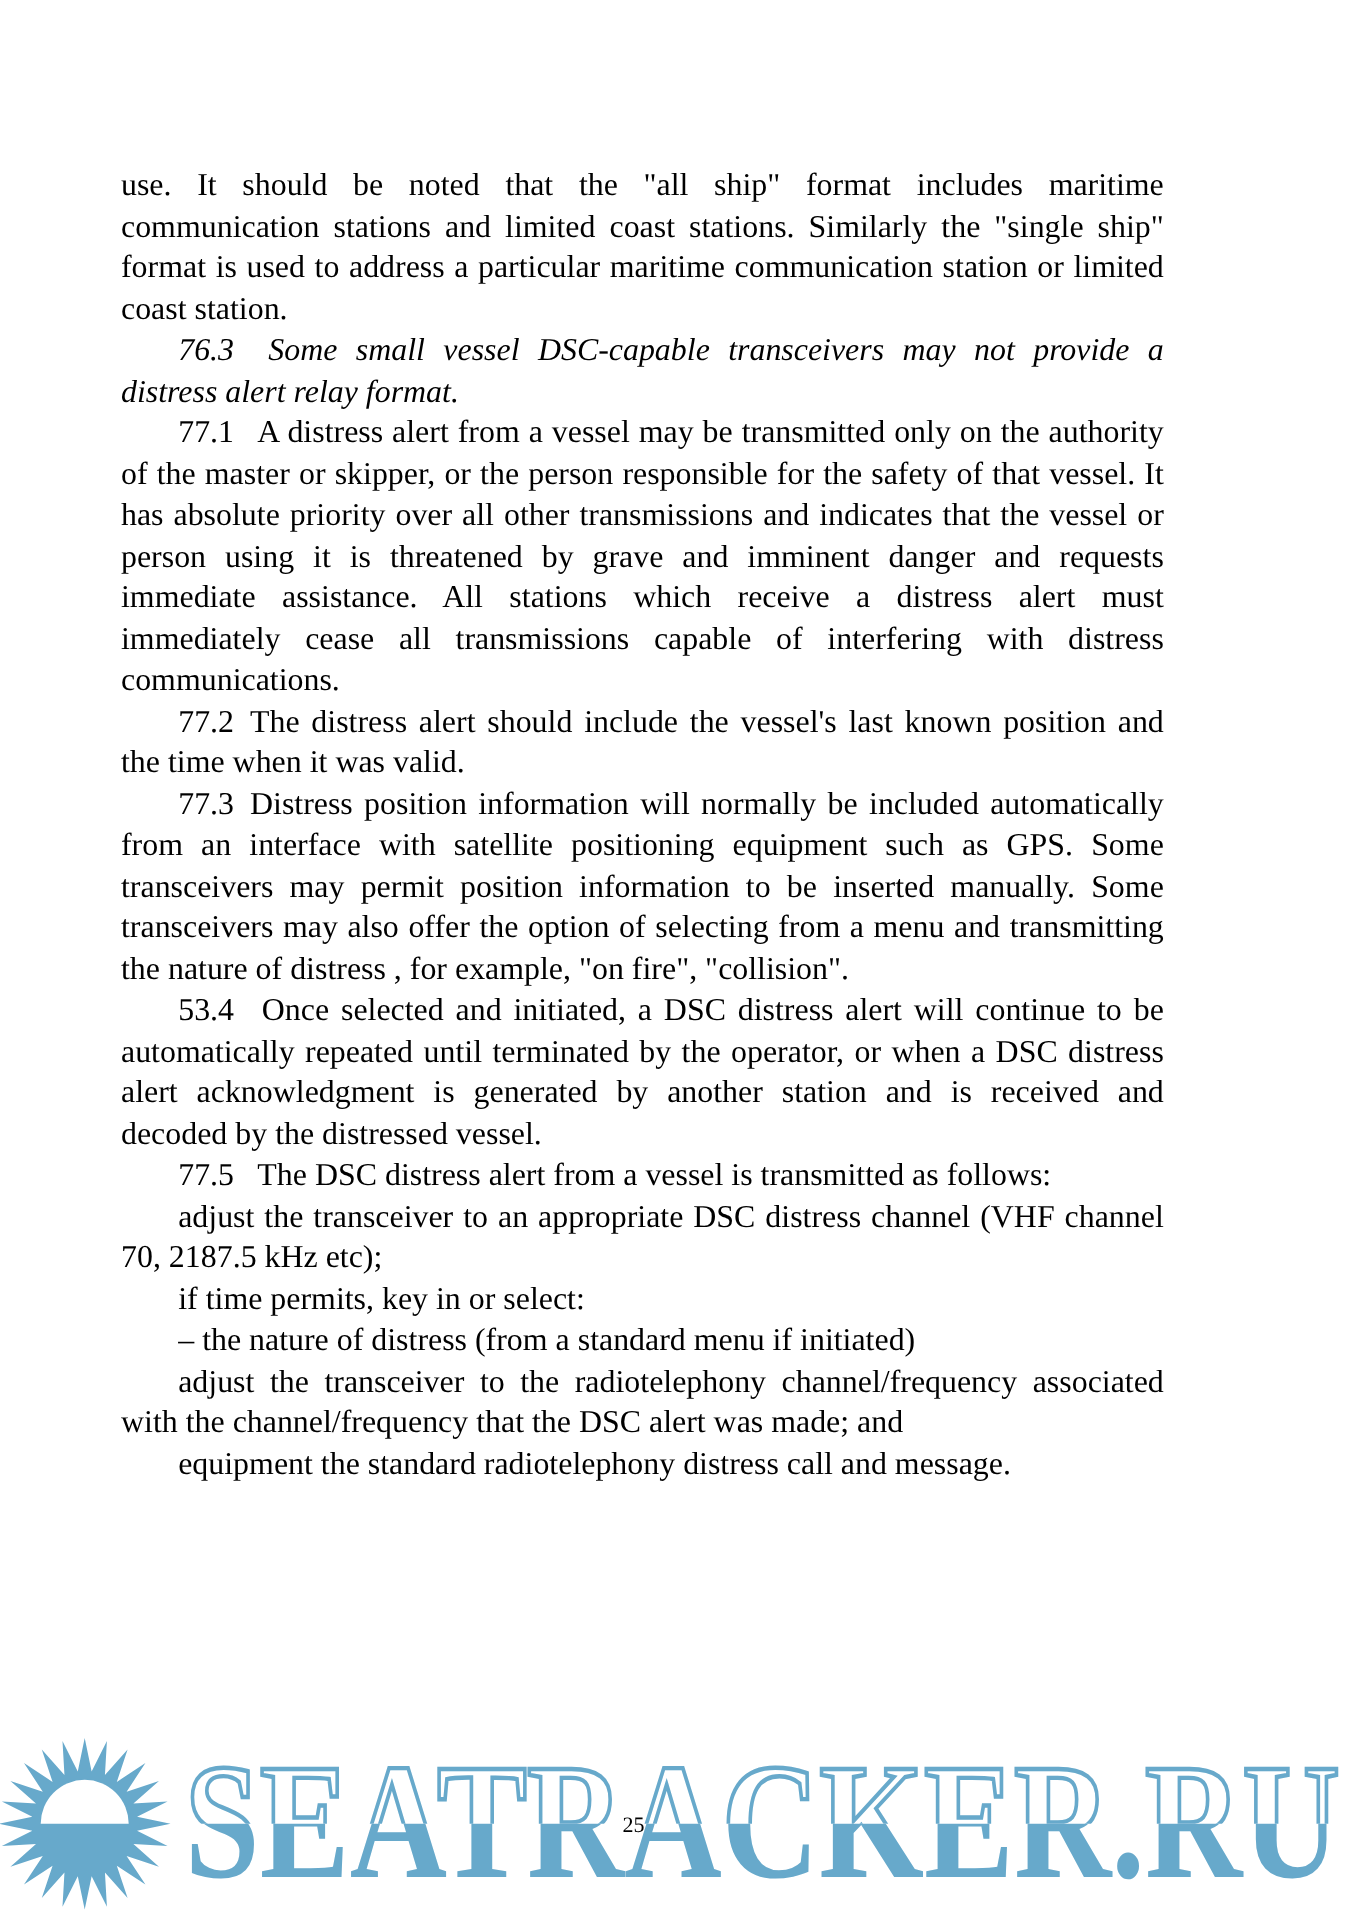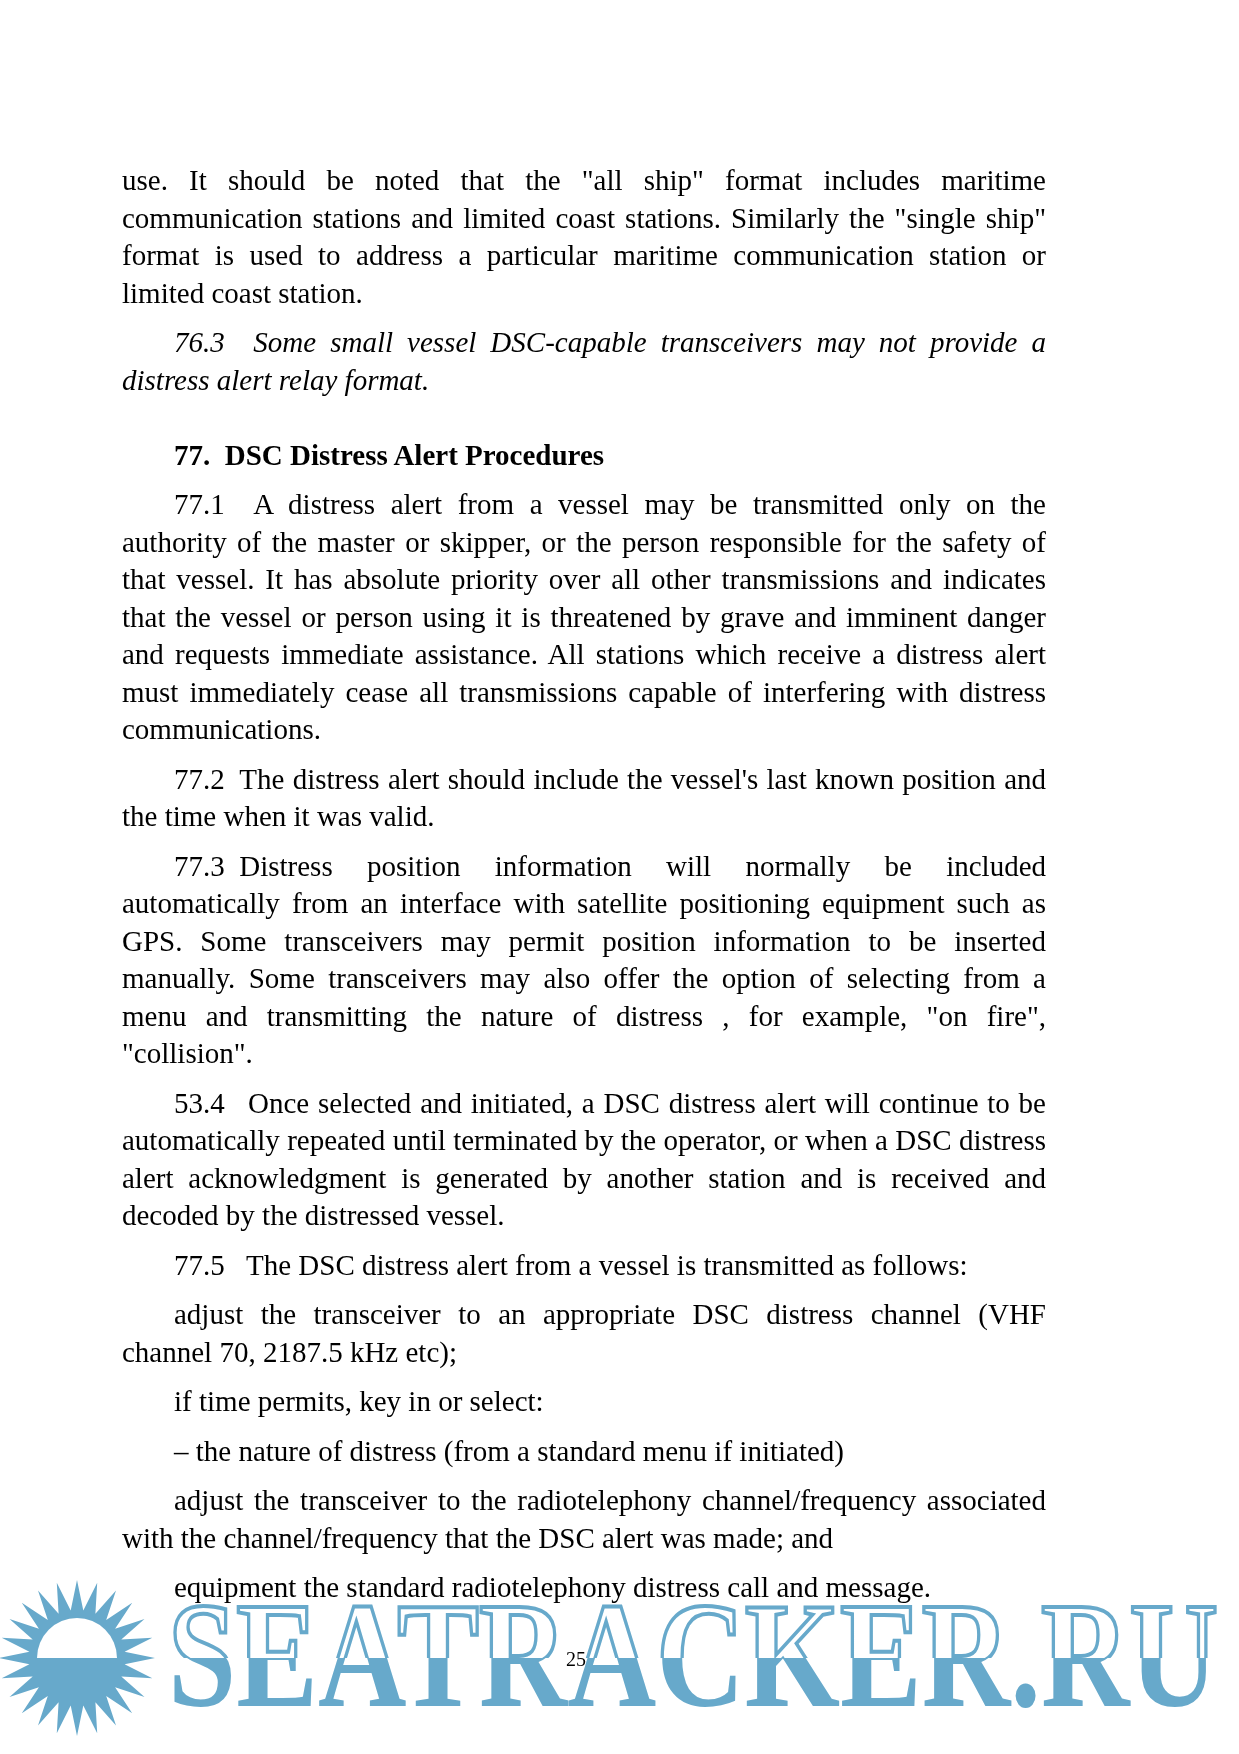--- a/index.html
+++ b/index.html
@@ -7,21 +7,21 @@
   .page-text {
     position: absolute;
     left: 110px;
     top: 150px;
     width: 948px;
     font-family: "Liberation Serif", serif;
     font-size: 29px;
     line-height: 37.5px;
     color: #000;
   }
-  .page-text p { margin: 12px; text-align: justify; }
+  .page-text p { margin: 0; text-align: justify; }
   .page-text p.indent { text-indent: 52px; }
   .page-text p.last-left { text-align-last: left; font-style: italic; }
   .heading {
     font-weight: bold;
     text-indent: 52px;
     margin-top: 37.5px !important;
   }
   .page-number {
     position: absolute;
     left: 566px;
@@ -43,21 +43,20 @@
     font-family: "Liberation Serif", serif;
     font-weight: bold;
   }
 </style>
 </head>
 <body>
 
 <div class="page-text">
   <p>use. It should be noted that the "all ship" format includes maritime communication stations and limited coast stations. Similarly the "single ship" format is used to address a particular maritime communication station or limited coast station.</p>
   <p class="indent last-left">76.3  Some small vessel DSC-capable transceivers may not provide a distress alert relay format.</p>
-  <p class="heading">77. DSC Distress Alert Procedures</p>
   <p class="indent">77.1  A distress alert from a vessel may be transmitted only on the authority of the master or skipper, or the person responsible for the safety of that vessel. It has absolute priority over all other transmissions and indicates that the vessel or person using it is threatened by grave and imminent danger and requests immediate assistance. All stations which receive a distress alert must immediately cease all transmissions capable of interfering with distress communications.</p>
   <p class="indent">77.2 The distress alert should include the vessel's last known position and the time when it was valid.</p>
   <p class="indent">77.3 Distress position information will normally be included automatically from an interface with satellite positioning equipment such as GPS. Some transceivers may permit position information to be inserted manually. Some transceivers may also offer the option of selecting from a menu and transmitting the nature of distress , for example, "on fire", "collision".</p>
   <p class="indent">53.4  Once selected and initiated, a DSC distress alert will continue to be automatically repeated until terminated by the operator, or when a DSC distress alert acknowledgment is generated by another station and is received and decoded by the distressed vessel.</p>
   <p class="indent">77.5  The DSC distress alert from a vessel is transmitted as follows:</p>
   <p class="indent">adjust the transceiver to an appropriate DSC distress channel (VHF channel 70, 2187.5 kHz etc);</p>
   <p class="indent">if time permits, key in or select:</p>
   <p class="indent">– the nature of distress (from a standard menu if initiated)</p>
   <p class="indent">adjust the transceiver to the radiotelephony channel/frequency associated with the channel/frequency that the DSC alert was made; and</p>
   <p class="indent">equipment the standard radiotelephony distress call and message.</p>

